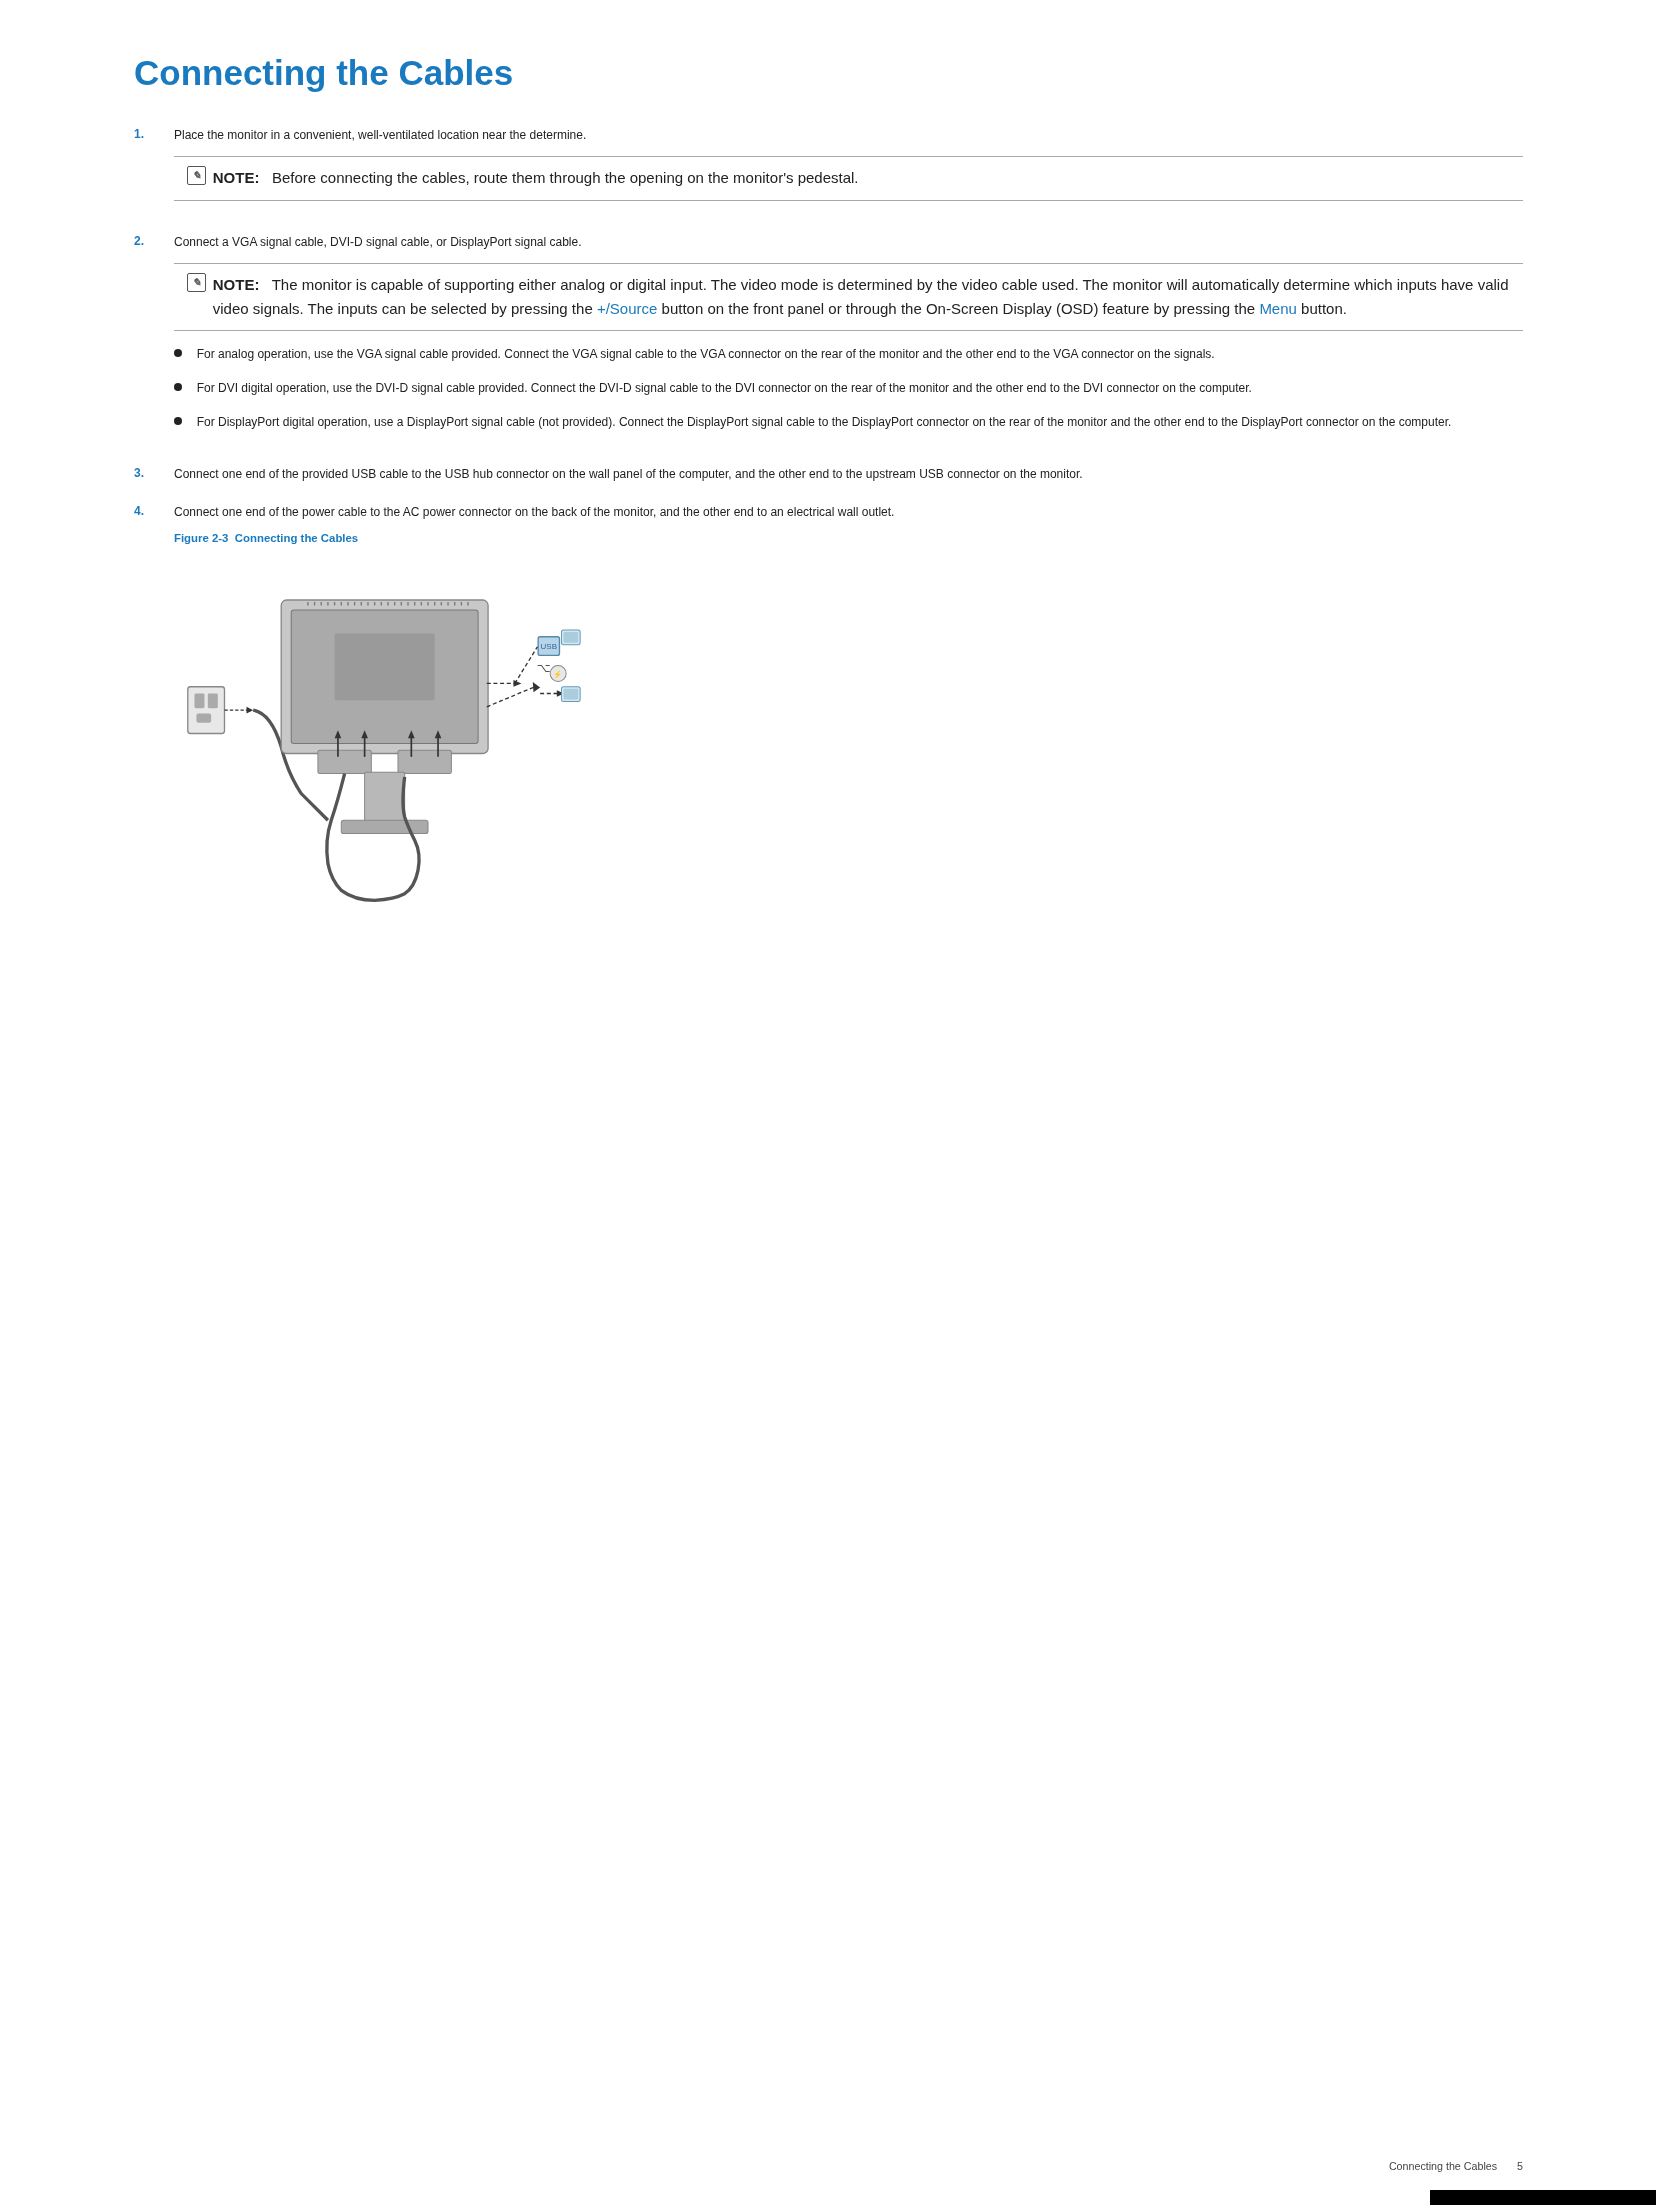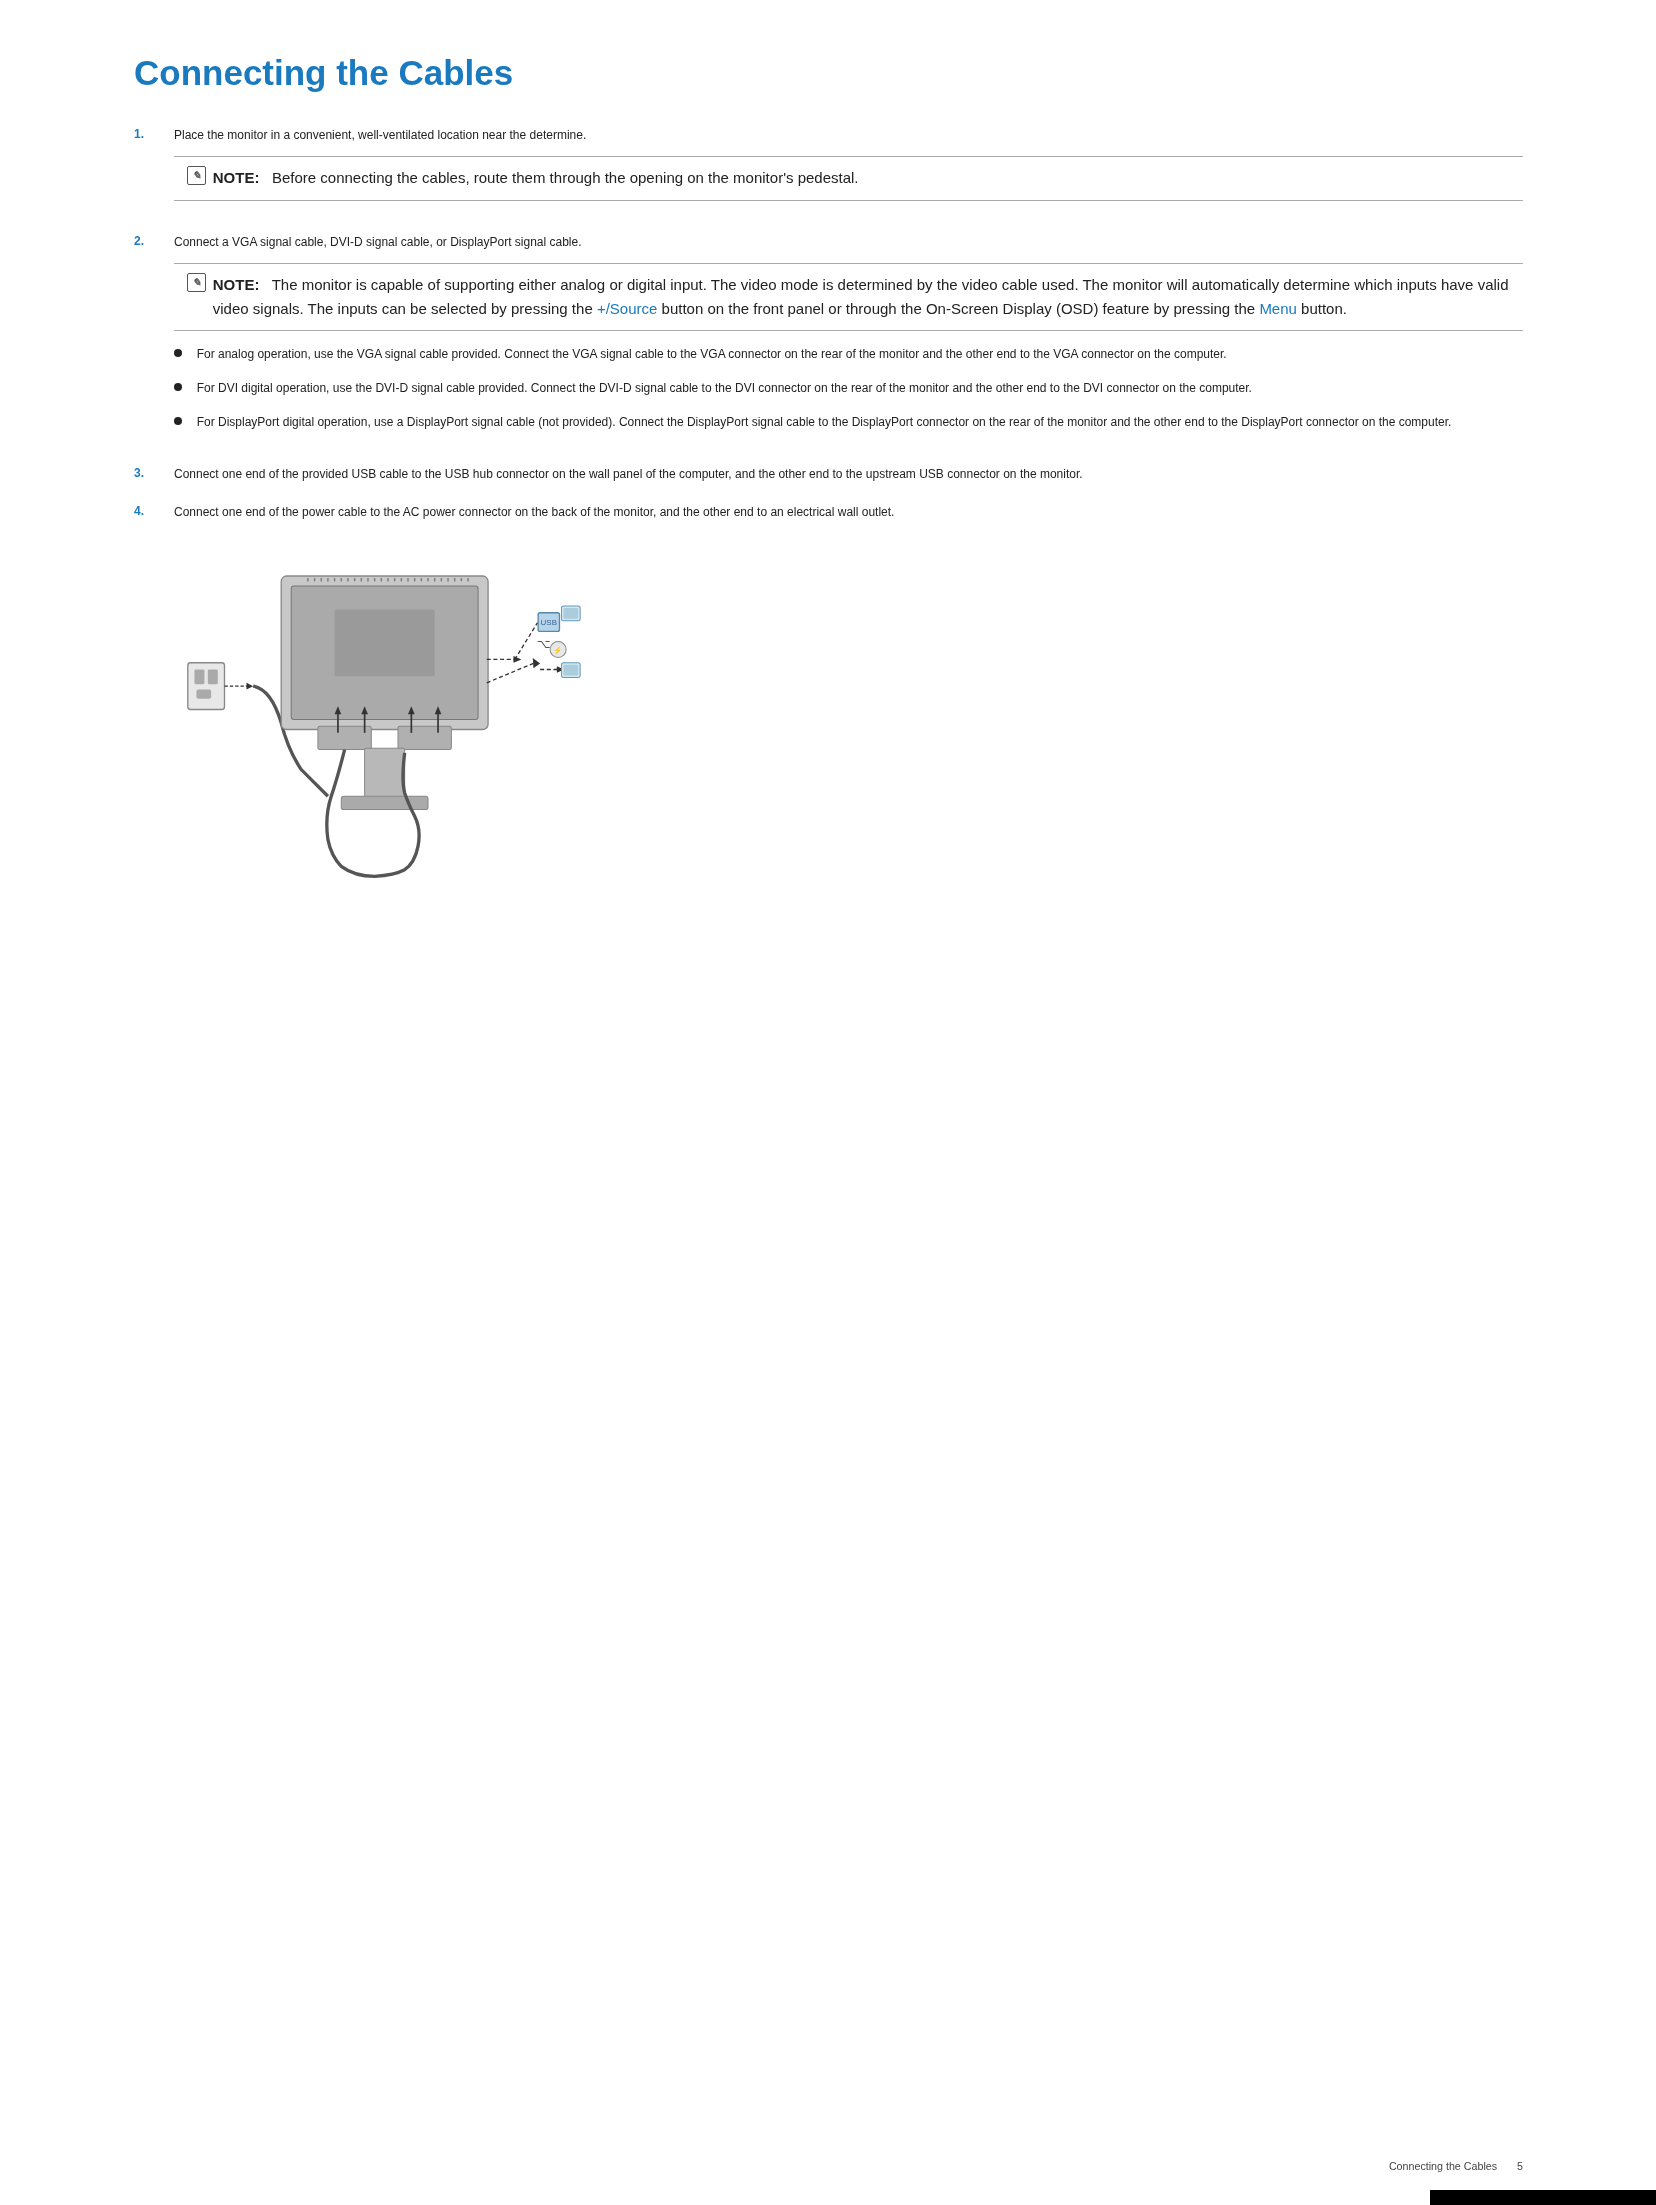--- a/index.html
+++ b/index.html
@@ -180,21 +180,21 @@
           <span class="note-bold">NOTE:</span>
           &nbsp;
           <span>The monitor is capable of supporting either analog or digital input. The video mode is determined by the video cable used. The monitor will automatically determine which inputs have valid video signals. The inputs can be selected by pressing the </span><a class="link-blue">+/Source</a><span> button on the front panel or through the On-Screen Display (OSD) feature by pressing the </span><a class="link-blue">Menu</a><span> button.</span>
         </div>
       </div>
 
       
       <ul class="bullet-list">
         <li>
           <span class="bullet-dot"></span>
-          <span>For analog operation, use the VGA signal cable provided. Connect the VGA signal cable to the VGA connector on the rear of the monitor and the other end to the VGA connector on the computer.</span>
+          <span>For analog operation, use the VGA signal cable provided. Connect the VGA signal cable to the VGA connector on the rear of the monitor and the other end to the VGA connector on the signals.</span>
         </li>
         <li>
           <span class="bullet-dot"></span>
           <span>For DVI digital operation, use the DVI-D signal cable provided. Connect the DVI-D signal cable to the DVI connector on the rear of the monitor and the other end to the DVI connector on the computer.</span>
         </li>
         <li>
           <span class="bullet-dot"></span>
           <span>For DisplayPort digital operation, use a DisplayPort signal cable (not provided). Connect the DisplayPort signal cable to the DisplayPort connector on the rear of the monitor and the other end to the DisplayPort connector on the computer.</span>
         </li>
       </ul>
@@ -207,20 +207,23 @@
       <span>Connect one end of the provided USB cable to the USB hub connector on the wall panel of the computer, and the other end to the upstream USB connector on the monitor.</span>
     </div>
   </div>
 
   <div class="numbered-item">
     <span class="item-number">4.</span>
     <div class="item-content">
       <span>Connect one end of the power cable to the AC power connector on the back of the monitor, and the other end to an electrical wall outlet.</span>
 
       
+      <div class="figure-label">
+        <span>Figure 2-3</span>&nbsp;&nbsp;<span>Connecting the Cables</span>
+      </div>
 
       
       <div class="figure-container">
         <svg width="468" height="347" viewBox="0 0 700 520" xmlns="http://www.w3.org/2000/svg" style="font-size:18px">
 
           <rect x="20" y="190" width="55" height="70" rx="4" fill="#e8e8e8" stroke="#888" stroke-width="2"></rect>
           <rect x="30" y="200" width="15" height="22" rx="2" fill="#aaa"></rect>
           <rect x="50" y="200" width="15" height="22" rx="2" fill="#aaa"></rect>
           <rect x="33" y="230" width="22" height="14" rx="3" fill="#aaa"></rect>
 

